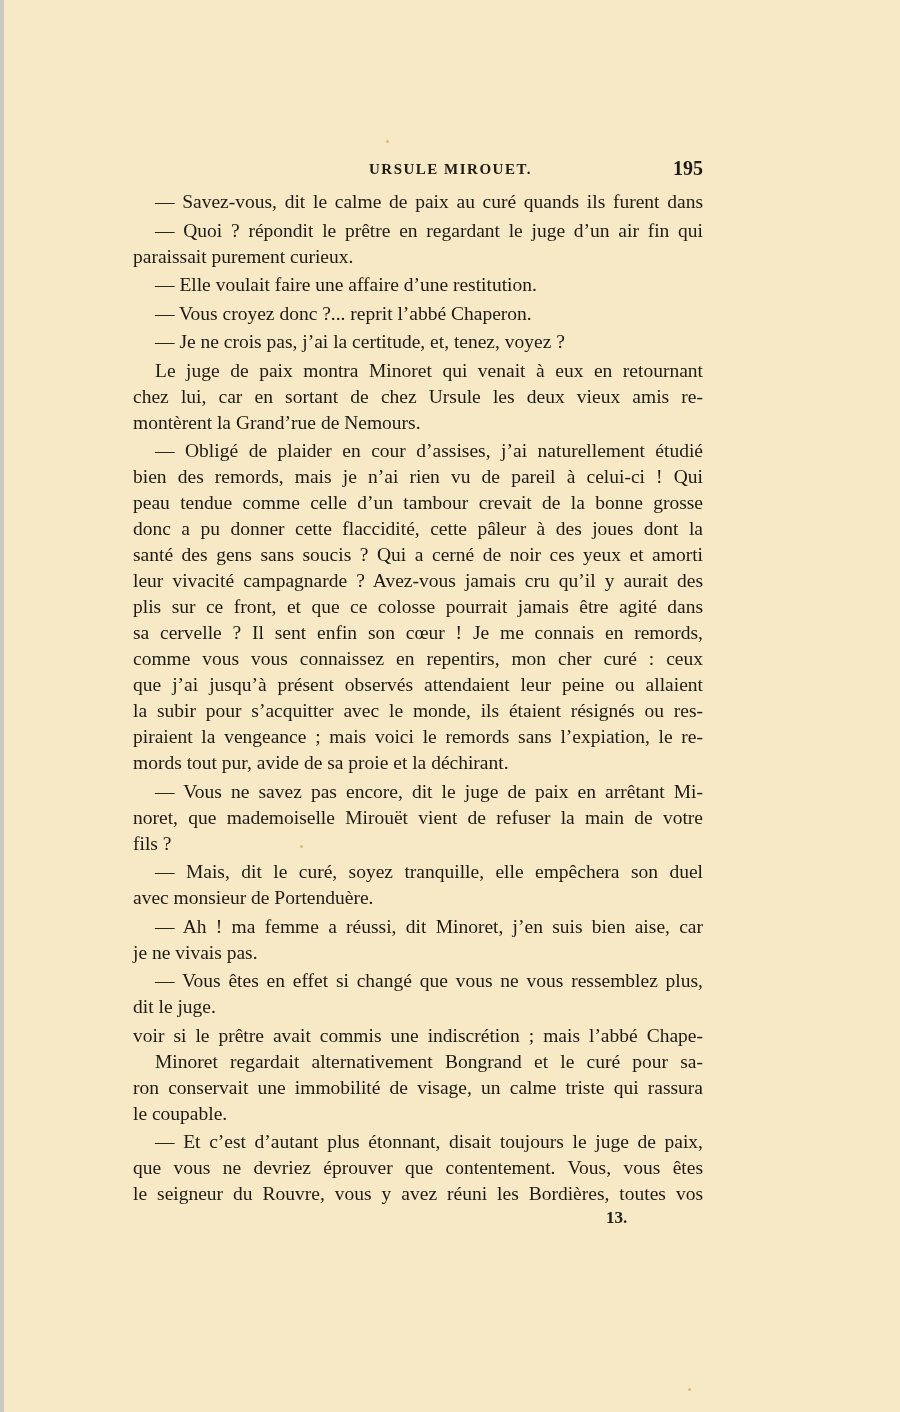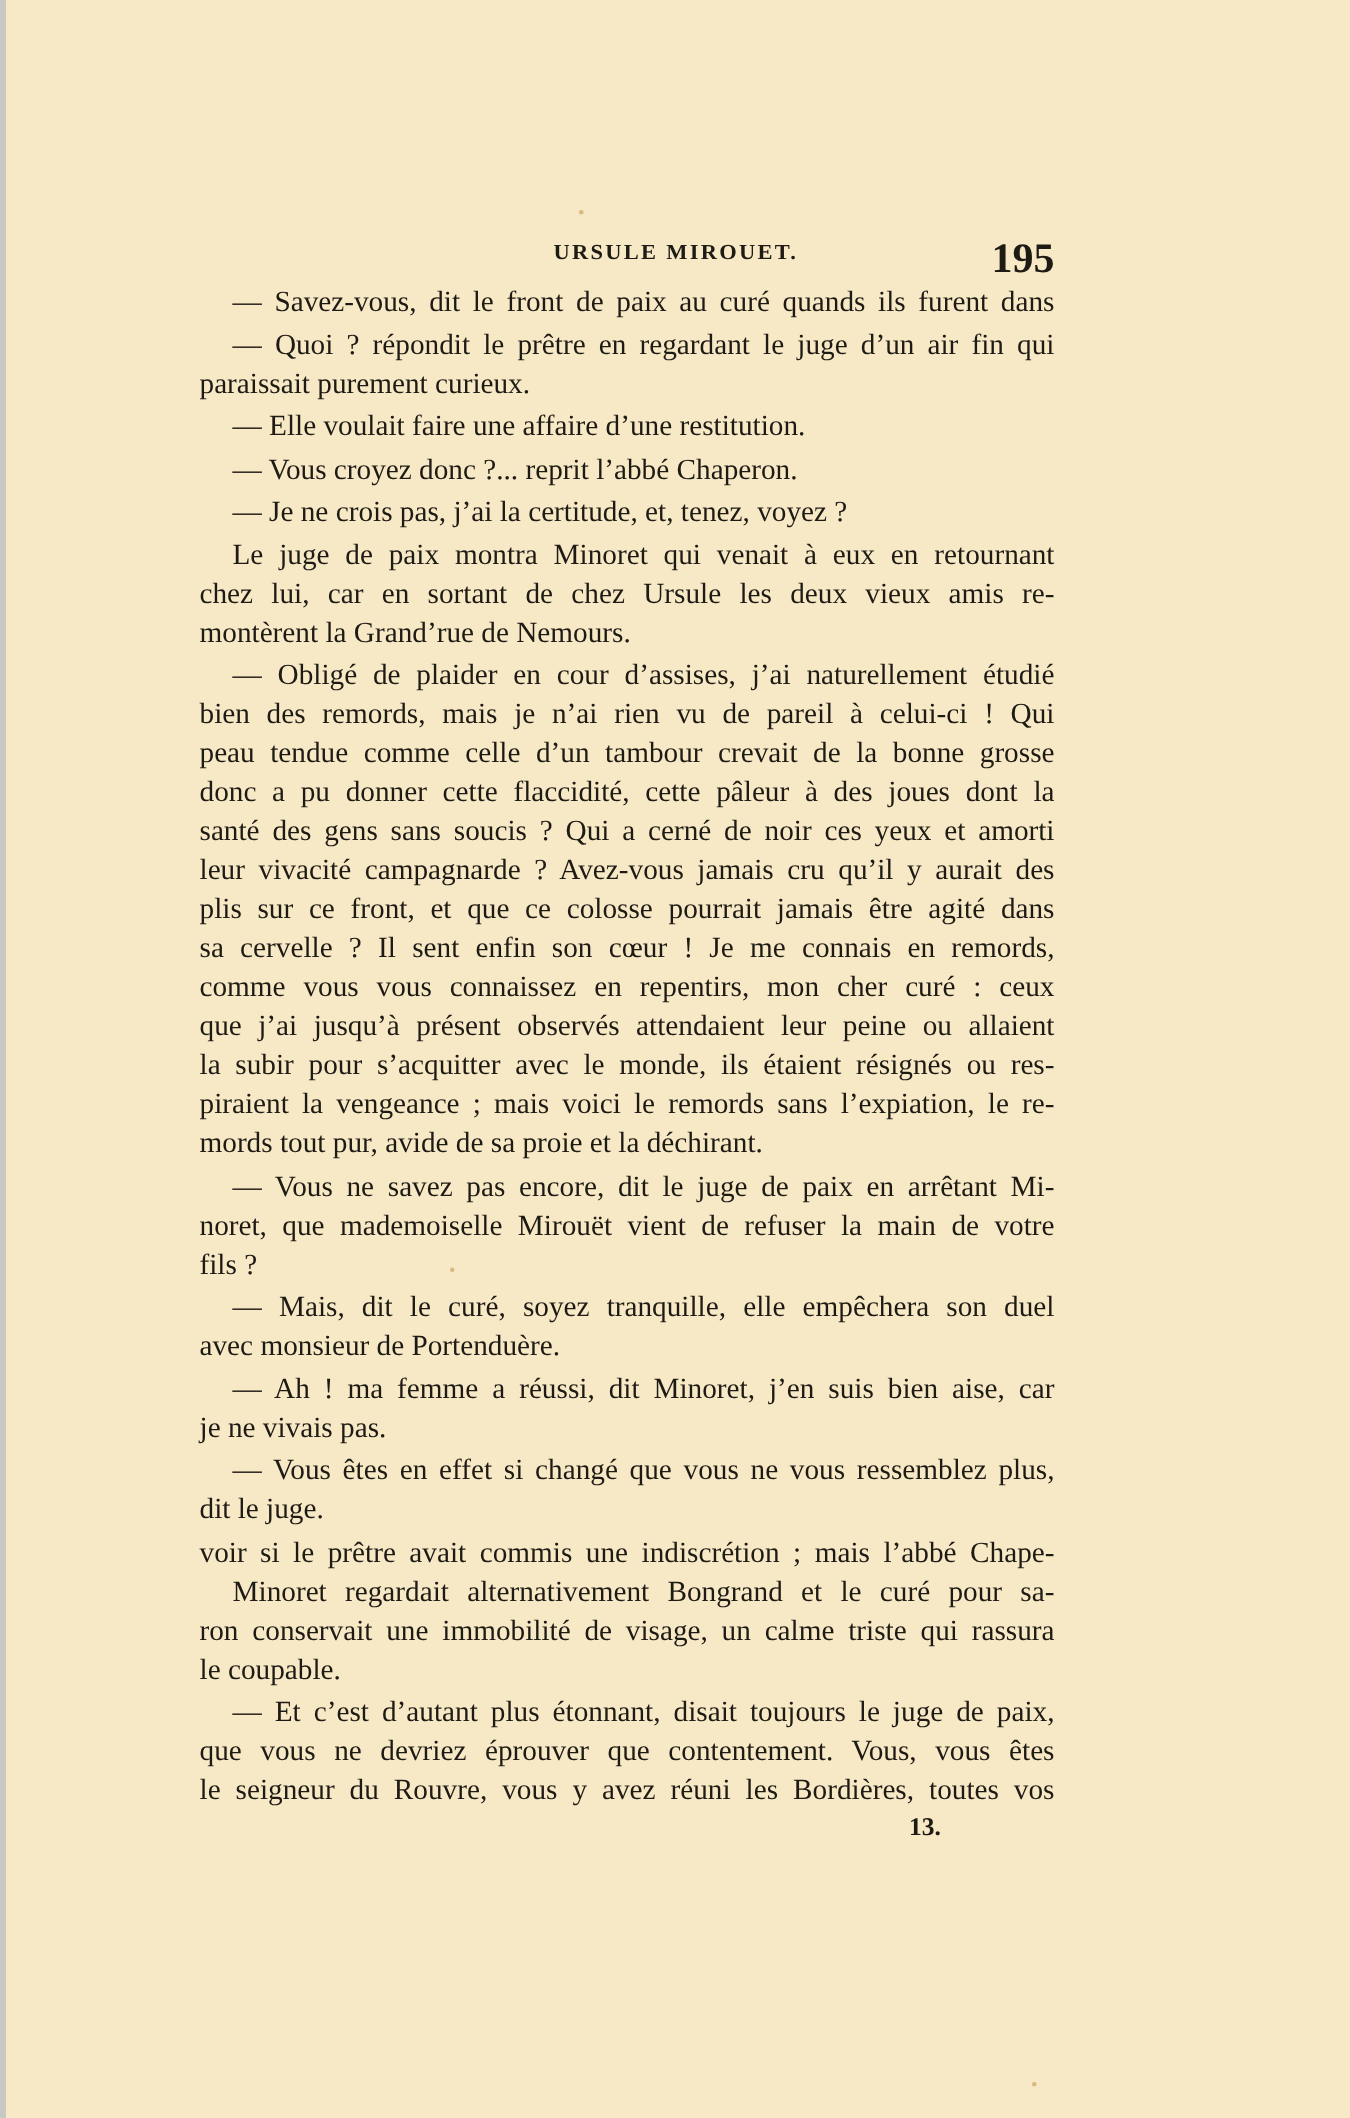--- a/index.html
+++ b/index.html
@@ -22,21 +22,21 @@
     position: absolute; top: 157px; left: 133px; width: 570px; height: 28px;
   }
   .running-title {
     position: absolute; left: 208px; top: 4px;
     font-size: 15px; letter-spacing: 1.5px; font-weight: bold;
     transform: scaleY(0.95);
     margin-left: 28px;
   }
   .page-number {
     position: absolute; right: 0; top: 0;
-    font-size: 28px; font-weight: bold;
+    font-size: 20px; font-weight: bold;
   }
   .text-block {
     position: absolute; left: 133px; top: 189px; width: 570px;
     font-size: 19.5px; line-height: 26.0px;
     font-stretch: condensed;
   }
   .line {
     display: block; white-space: nowrap; height: 26.0px;
     text-align: justify; text-align-last: justify;
     transform-origin: left center;
@@ -55,21 +55,21 @@
 
 <div class="left-edge"></div>
 <div class="page"></div>
 
 <div class="header">
   <span class="running-title">URSULE MIROUET.</span>
   <span class="page-number">195</span>
 </div>
 
 <div class="text-block" id="text-block">
-    <span class="line indent">— Savez-vous, dit le front de paix au curé quands ils furent dans</span>
+    <span class="line indent">— Savez-vous, dit le calme de paix au curé quands ils furent dans</span>
     <span class="line gap" style="height: 2.5px;"></span>
     <span class="line indent">— Quoi ? répondit le prêtre en regardant le juge d’un air fin qui</span>
     <span class="line last">paraissait purement curieux.</span>
     <span class="line gap" style="height: 2.5px;"></span>
     <span class="line indent last">— Elle voulait faire une affaire d’une restitution.</span>
     <span class="line gap" style="height: 2.5px;"></span>
     <span class="line indent last">— Vous croyez donc ?... reprit l’abbé Chaperon.</span>
     <span class="line gap" style="height: 2.5px;"></span>
     <span class="line indent last">— Je ne crois pas, j’ai la certitude, et, tenez, voyez ?</span>
     <span class="line gap" style="height: 2.5px;"></span>

